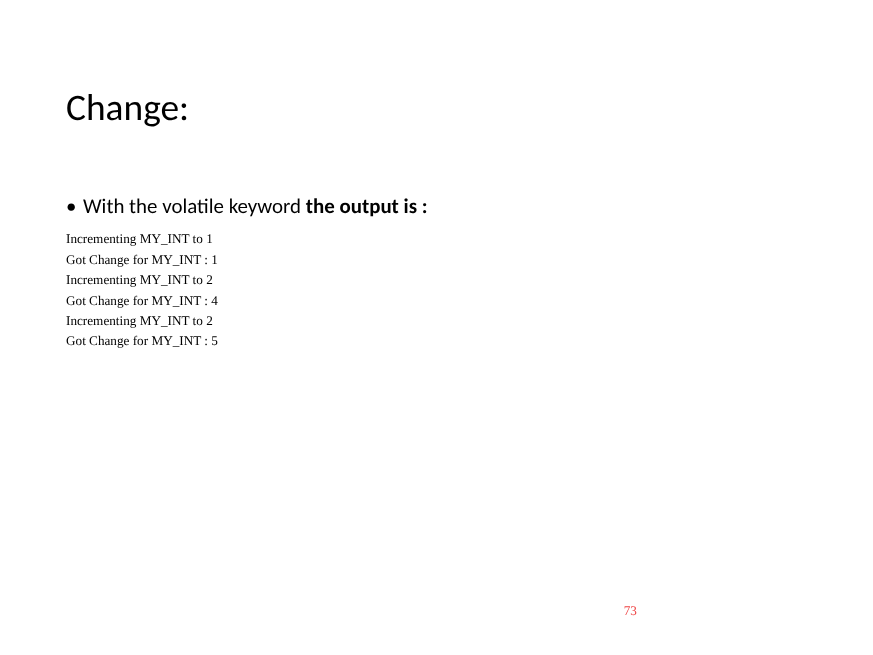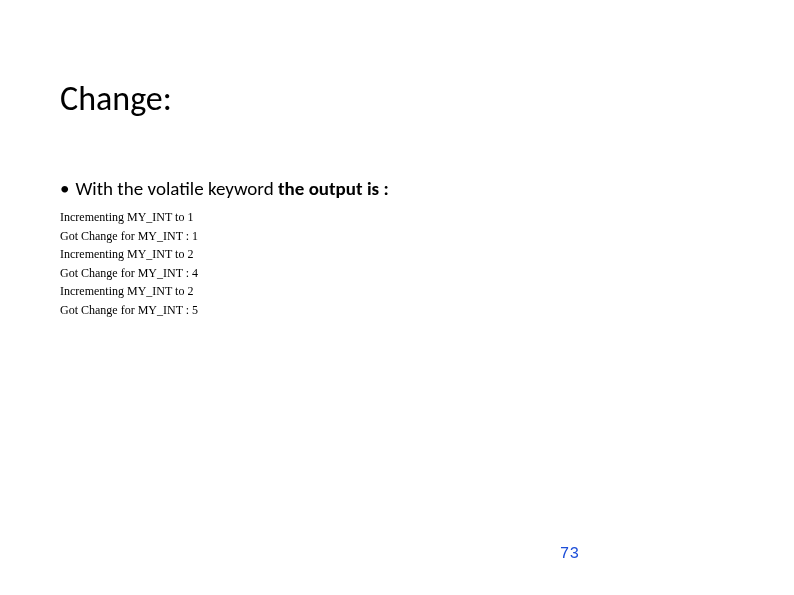--- a/index.html
+++ b/index.html
@@ -49,23 +49,23 @@
   .output-line {
     font-family: Liberation Serif, serif;
     font-size: 12px;
     line-height: 1.55;
     white-space: pre;
   }
   .page-number {
     position: absolute;
     bottom: 32px;
     right: 215px;
-    font-size: 16px;
-    color: #1d4ed8;
-    font-family: Liberation Mono, monospace;
+    font-size: 12px;
+    color: #ef4444;
+    font-family: Liberation Serif, serif;
   }
 </style>
 </head>
 <body>
 
 <div class="slide-container">
   <h1 class="title">Change:</h1>
 
   <div class="bullet-line">
     <span class="bullet">•</span><span class="bold">With the volatile keyword</span><span class="normal"> the output is :</span>

